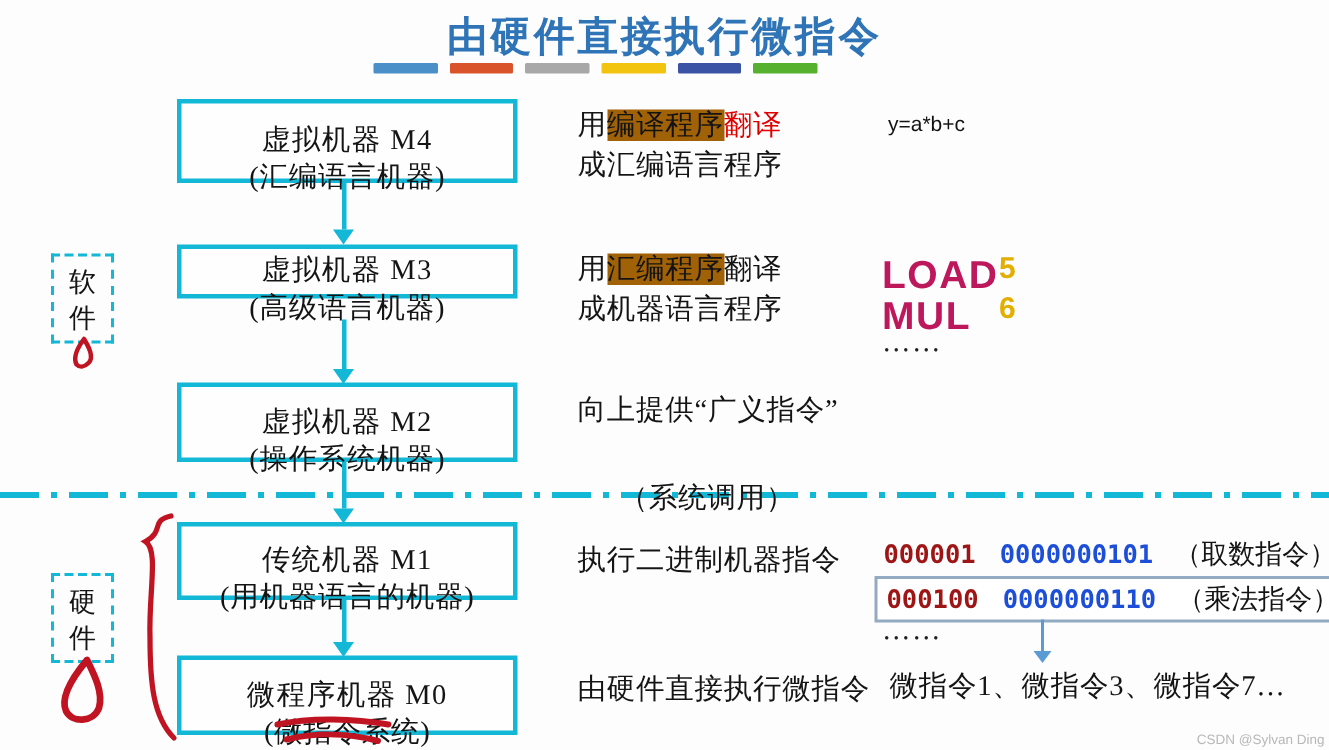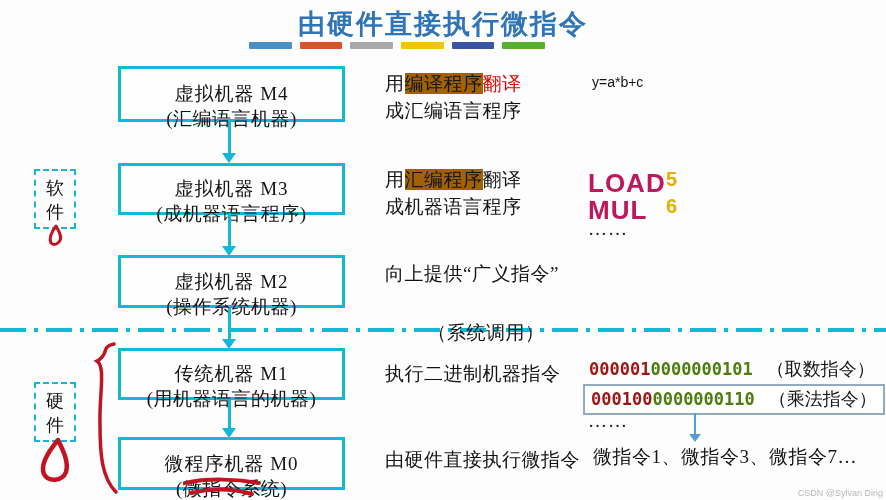--- a/index.html
+++ b/index.html
@@ -63,21 +63,21 @@
   .indent { padding-left:28px;margin-top:32px; }
 
   
   .code { position:absolute; left:592px; top:74px; font-family:"Liberation Sans","DejaVu Sans",sans-serif; font-size:14px; }
   .asmop { position:absolute; font-family:"Liberation Sans","DejaVu Sans",sans-serif; font-weight:bold; font-size:26px; color:#be185d; letter-spacing:1px; }
   .asmnum{ position:absolute; font-family:"Liberation Sans","DejaVu Sans",sans-serif; font-weight:bold; font-size:20px; color:#e2ae00; }
   .dots  { position:absolute; font-size:19px; color:#222; letter-spacing:1px; }
 
   .instr { position:absolute; font-family:"DejaVu Sans Mono", monospace; font-weight:bold; font-size:17px; white-space:nowrap; }
   .instr .op  { color:#9e1515; }
-  .instr .opr { color:#4d7c0f; }
+  .instr .opr { color:#1d4ed8;margin-left:16px; }
   .instr .lbl { font-family:"Liberation Serif","DejaVu Serif",serif; font-weight:normal; color:#141414; font-size:18px; margin-left:14px; }
   .instrbox { border:2px solid #92aac2; background:#ffffff; padding:1px 6px 2px 6px; }
 
   .microarrow-line { position:absolute; left:694px; top:413px; width:2px; height:22px; background:#5b9bd5; }
   .microarrow-head { position:absolute; left:689px; top:434px; width:0; height:0;
                      border-left:6px solid transparent; border-right:6px solid transparent;
                      border-top:8px solid #5b9bd5; }
   .microlist { position:absolute; left:593px; top:444px; font-size:19px; letter-spacing:0.5px; }
 
   .annot { position:absolute; }
@@ -98,23 +98,23 @@
       <span class="bar" style="background: rgb(168, 168, 168);"></span>
       <span class="bar" style="background: rgb(242, 196, 16);"></span>
       <span class="bar" style="background: rgb(58, 83, 164);"></span>
       <span class="bar" style="background: rgb(86, 178, 46);"></span>
     </div>
 
   <div class="lvlbox" style="top:66px; height:56px;">
     <div class="bl1">虚拟机器 M4</div>
     <div class="bl2">(汇编语言机器)</div>
   </div>
-  <div class="lvlbox" style="top:163px; height:52px;">
+  <div class="lvlbox" style="top:163px; height:36px;">
     <div class="bl1">虚拟机器 M3</div>
-    <div class="bl2">(成机器语言程序)</div>
+    <div class="bl2">(高级语言机器)</div>
   </div>
   <div class="lvlbox" style="top:255px; height:53px;">
     <div class="bl1">虚拟机器 M2</div>
     <div class="bl2">(操作系统机器)</div>
   </div>
   <div class="lvlbox" style="top:348px; height:52px;">
     <div class="bl1">传统机器 M1</div>
     <div class="bl2">(用机器语言的机器)</div>
   </div>
   <div class="lvlbox" style="top:437px; height:53px;">
@@ -163,21 +163,21 @@
   </div>
 
   <div class="desc" style="top:70px;">
     <div><span>用</span><span class="hl">编译程序</span><span class="redtx">翻译</span></div>
     <div>成汇编语言程序</div>
   </div>
   <div class="desc" style="top:166px;">
     <div><span>用</span><span class="hl">汇编程序</span><span>翻译</span></div>
     <div>成机器语言程序</div>
   </div>
-  <div class="desc" style="top:260px;text-align:center;">
+  <div class="desc" style="top:260px;">
     <div>向上提供“广义指令”</div>
     <div class="indent">（系统调用）</div>
   </div>
   <div class="desc" style="top:360px;">
     <div>执行二进制机器指令</div>
   </div>
   <div class="desc" style="top:446px;">
     <div>由硬件直接执行微指令</div>
   </div>
 

